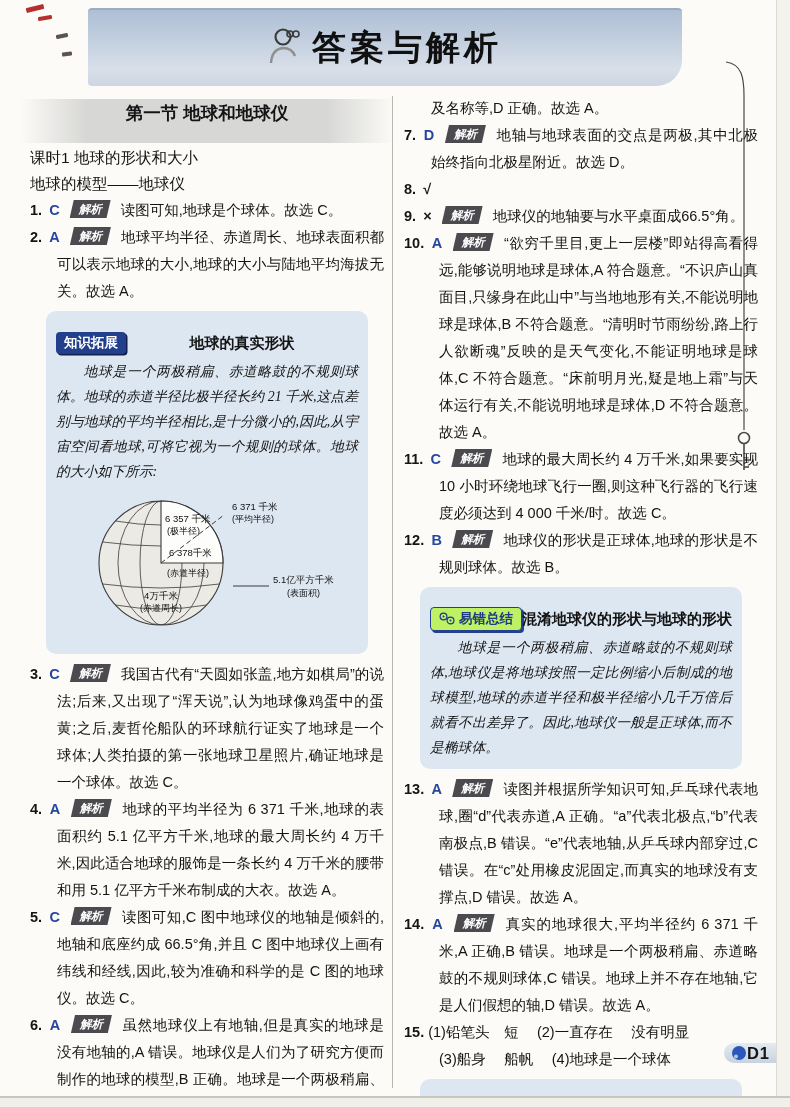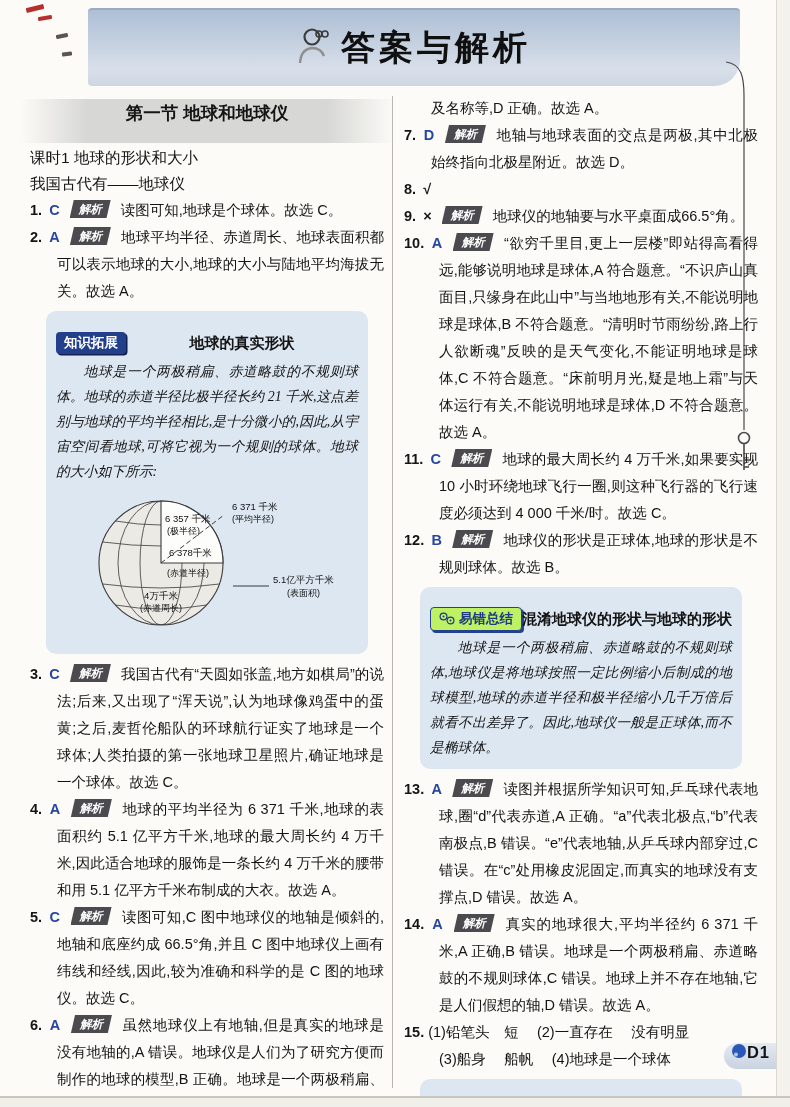--- a/index.html
+++ b/index.html
@@ -9,21 +9,21 @@
   
   .edge-right{position:absolute;top:0;bottom:0;right:13px;width:1px;background:#dcd9d2;}
   .edge-right-strip{position:absolute;top:0;bottom:0;right:0;width:13px;background:#f4f2ec;}
   .edge-bottom{position:absolute;left:0;right:0;bottom:9px;height:2px;background:#c9c6bf;}
   .edge-bottom-strip{position:absolute;left:0;right:0;bottom:0;height:9px;background:#f1efe9;}
   
   .mark{position:absolute;border-radius:1px;}
   .mark.red{background:#b5302c;}
   .mark.dark{background:#5b5450;}
   
-  .banner{position:absolute;left:88px;top:8px;width:652px;height:76px;
+  .banner{position:absolute;left:88px;top:8px;width:594px;height:76px;
           background:linear-gradient(180deg,#aebfd5 0%,#c3cfdf 40%,#d8dfe9 78%,#cdd6e2 100%);
           border-radius:4px 4px 26px 4px;border-top:2px solid #9aabc4;
           display:flex;align-items:center;justify-content:center;gap:10px;}
   .banner h1{margin:0;font-size:34px;letter-spacing:4px;font-weight:700;color:#101010;}
   
   .string{position:absolute;left:726px;top:58px;}
   
   .divider{position:absolute;left:392px;top:96px;width:1px;height:992px;background:#b9b6b0;}
   .col{position:absolute;top:95px;font-size:14.5px;line-height:27px;text-align:justify;}
   .col-left{left:30px;width:354px;}
@@ -51,21 +51,21 @@
   .btitle{flex:1;text-align:center;font-weight:700;font-size:15px;}
   .bbody{font-family:"Liberation Serif",serif;font-style:italic;font-size:13.8px;line-height:25px;
          text-align:justify;text-indent:2em;margin-top:3px;}
   .bbadge.outline{background:#bef264;color:#1d3a86;border:1.5px solid #23418d;
           box-shadow:2px 2px 0 #23418d;display:inline-flex;align-items:center;gap:4px;}
   .corebadge{float:left;margin:2px 8px 0 0;display:inline-flex;align-items:center;gap:5px;
           background:#223f8c;color:#fff;font-weight:700;font-size:13.5px;line-height:20px;
           padding:1px 8px;border-radius:8px;box-shadow:1.5px 1.5px 0 #101f4d;}
   .diagram-wrap{text-align:center;margin-top:2px;}
   
-  .pagepill{position:absolute;right:2px;top:1043px;height:26px;display:flex;gap:0;
+  .pagepill{position:absolute;right:2px;top:1043px;height:20px;display:flex;align-items:center;gap:0;
             padding:0 18px 0 7px;border-radius:14px 0 0 14px;
             background:linear-gradient(180deg,#e4eaf1,#c8d3e0);}
   .pagepill b{font-size:16.5px;letter-spacing:1px;}
   svg text{font-family:"Liberation Sans",sans-serif;}
 </style>
 </head>
 <body>
 
 <div id="page">
 
@@ -96,21 +96,21 @@
       <line x1="18" y1="409" x2="23" y2="409" stroke="#4a4a4a" stroke-width="1.6"></line>
     </svg>
   </div>
 
   <div class="divider"></div>
 
   <div class="col col-left">
 
     <div class="sectionband">第一节  地球和地球仪</div>
     <div class="lesson">课时1  地球的形状和大小</div>
-    <div class="subtitle">我国古代有——地球仪</div>
+    <div class="subtitle">地球的模型——地球仪</div>
 
     <p class="item">
       <span class="num">1.</span>
       <span class="ans">C</span>
       <span class="jx">解析</span>
       <span>读图可知,地球是个球体。故选 C。</span>
     </p>
     <p class="item">
       <span class="num">2.</span>
       <span class="ans">A</span>

